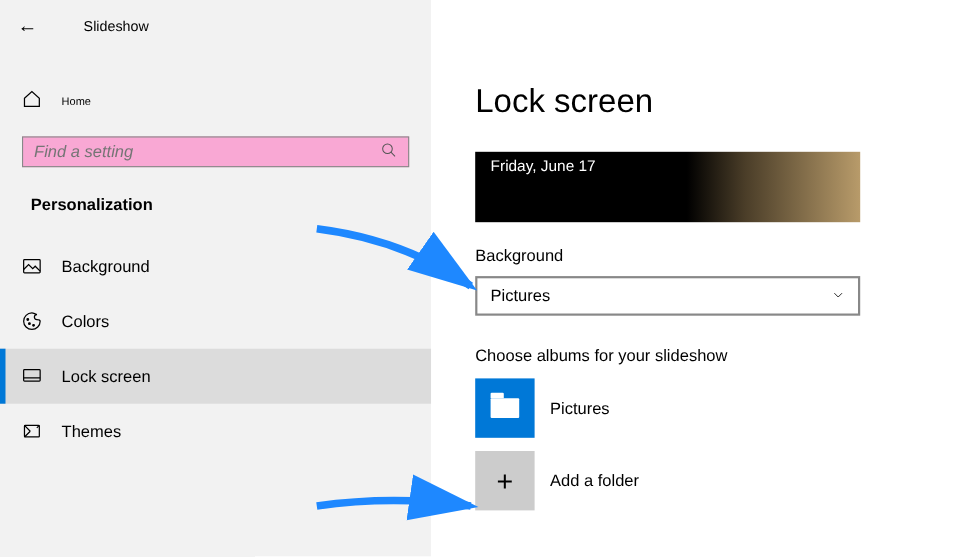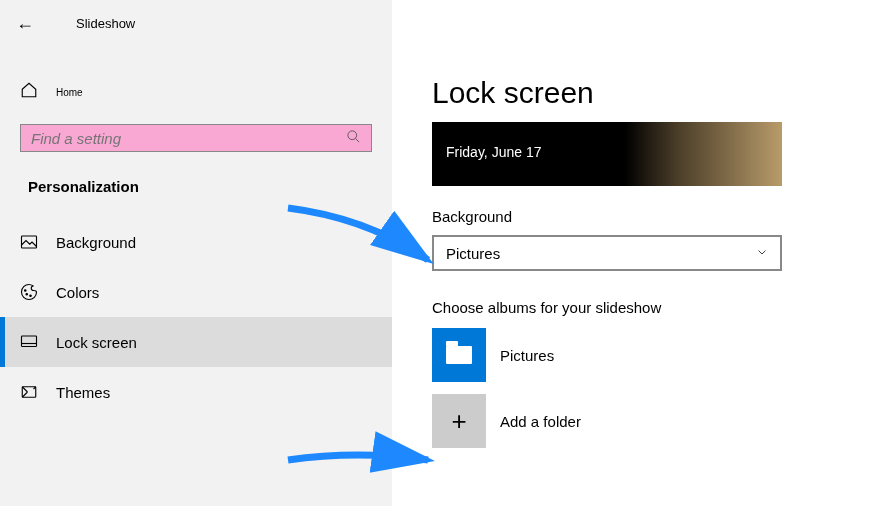--- a/index.html
+++ b/index.html
@@ -16,21 +16,21 @@
   .searchbox .sicon { font-size: 15px; color: #555; }
   .section-header { font-size: 15px; font-weight: 600; padding: 26px 0 8px 28px; color: #000; }
   .nav { margin-top: 14px; }
   .nav-item { display: flex; align-items: center; height: 50px; padding-left: 20px; cursor: pointer; position: relative; }
   .nav-item .icon { width: 36px; font-size: 18px; color: #000; display: flex; align-items: center; }
   .nav-item .lbl { font-size: 15px; color: #000; }
   .nav-item.active { background: #dcdcdc; }
   .nav-item.active::before { content: ""; position: absolute; left: 0; top: 0; bottom: 0; width: 5px; background: #0078d7; }
   .main { position: absolute; left: 392px; top: 0; width: 478px; height: 506px; background: #fff; padding: 0 0 0 40px; }
   .page-title { font-size: 30px; font-weight: 300; margin-top: 76px; color: #000; }
-  .preview { margin-top: 12px; width: 350px; height: 64px; background: linear-gradient(to right, #000 55%, #4a3d28 70%, #b89b6a 100%); color: #fff; padding: 22px 14px; font-size: 14px; }
+  .preview { margin-top: 28px; width: 350px; height: 64px; background: linear-gradient(to right, #000 55%, #4a3d28 70%, #b89b6a 100%); color: #fff; padding: 4px 14px; font-size: 14px; }
   .field-label { font-size: 15px; font-weight: 400; margin-top: 22px; color: #000; }
   .dropdown { margin-top: 10px; width: 350px; height: 36px; border: 2px solid #888; display: flex; align-items: center; justify-content: space-between; padding: 0 12px; cursor: pointer; }
   .dropdown .dtxt { font-size: 15px; color: #000; }
   .dropdown .chev { font-size: 12px; color: #000; }
   .albums-label { font-size: 15px; margin-top: 28px; color: #000; }
   .album-row { display: flex; align-items: center; margin-top: 12px; cursor: pointer; }
   .album-tile { width: 54px; height: 54px; display: flex; align-items: center; justify-content: center; }
   .album-tile.blue { background: #0078d7; }
   .album-tile.gray { background: #ccc; }
   .album-name { font-size: 15px; margin-left: 14px; color: #000; }

